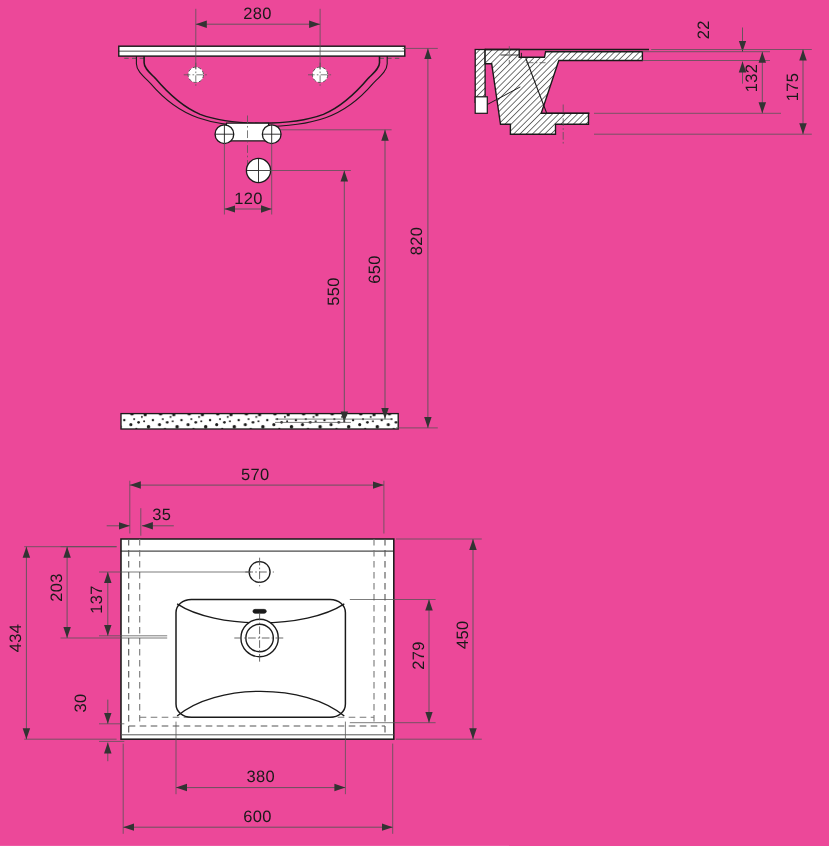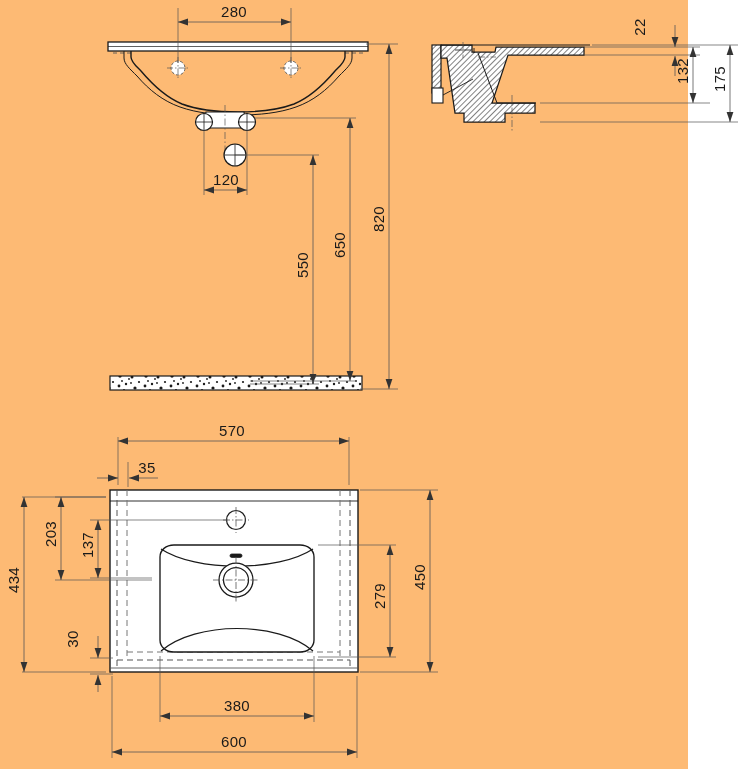--- a/index.html
+++ b/index.html
@@ -9,23 +9,23 @@
     background: #ffffff;
   }
   body {
     width: 754px;
     height: 769px;
     font-family: "Liberation Sans", sans-serif;
     overflow: hidden;
   }
   #drawing-root {
     position: relative;
-    width: 688px;
+    width: 754px;
     height: 769px;
-    background: #fdba74;
+    background: #ec4899;
   }
   svg#tech-drawing {
     display: block;
     width: 754px;
     height: 769px;
   }
   .dim-text {
     font-family: "Liberation Sans", sans-serif;
     font-size: 15px;
     fill: #1a1a1a;

